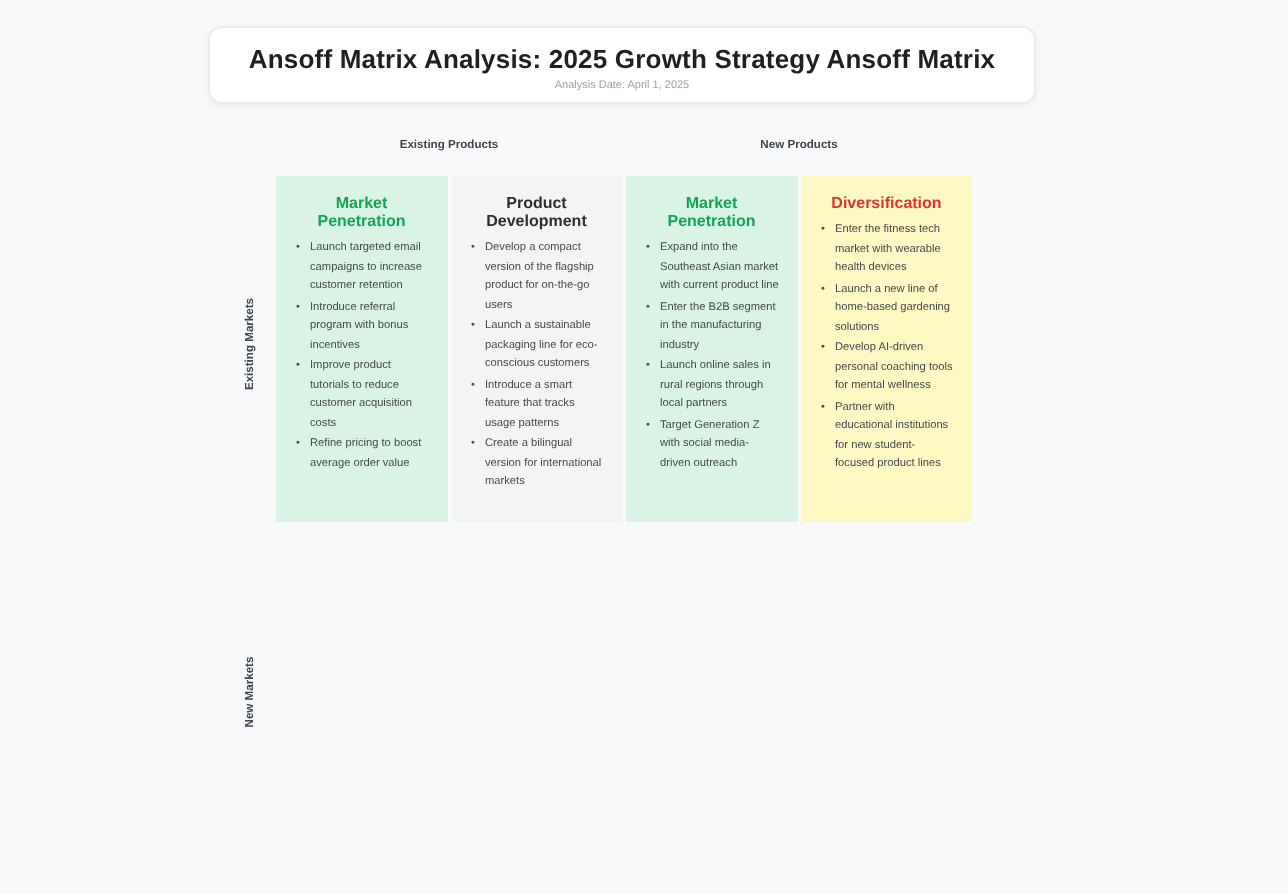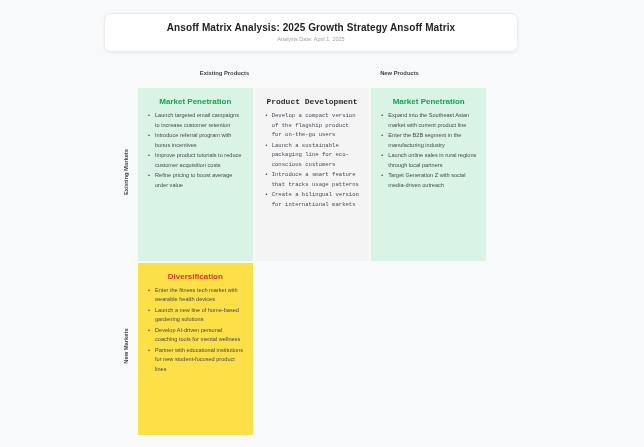--- a/index.html
+++ b/index.html
@@ -14,21 +14,21 @@
     position: absolute; left: 104px; top: 13px;
     width: 414px; height: 39px;
     box-sizing: border-box;
     background: #ffffff;
     border: 1px solid #ececec;
     border-radius: 7px;
     box-shadow: 0 1px 3px rgba(0,0,0,0.06);
     text-align: center;
     padding-top: 8px;
   }
-  .title { font-size: 10px; font-weight: bold; color: #1f1f1f; letter-spacing: 0.1px; }
+  .title { font-size: 13px; font-weight: bold; color: #1f1f1f; letter-spacing: 0.1px; }
   .subtitle { font-size: 5.5px; color: #9aa2a9; margin-top: 3px; }
 
   .col-label {
     position: absolute; top: 70px; width: 173px;
     text-align: center; font-size: 5.8px; font-weight: 600; color: #3e4449;
   }
   .col-label-1 { left: 138px; }
   .col-label-2 { left: 313px; }
 
   .row-label {
@@ -36,21 +36,21 @@
     text-align: center; font-size: 5.8px; font-weight: 600; color: #3e4449;
     transform: rotate(-90deg);
   }
   .row-label-1 { top: 168px; }
   .row-label-2 { top: 342px; }
 
   .matrix {
     position: absolute; left: 138px; top: 88px;
     width: 348px; height: 347px;
     display: grid;
-    grid-template-columns: 1fr 1fr 1fr;
+    grid-template-columns: 1fr 1fr 1fr 1fr;
     grid-template-rows: 1fr 1fr;
     gap: 2px;
   }
   .quadrant {
     box-sizing: border-box;
     padding: 7px 9px;
     overflow: hidden;
   }
   .q-title {
     text-align: center;
@@ -86,41 +86,41 @@
   <div class="quadrant" style="background-color: rgb(217, 243, 228);">
     <div class="q-title" style="color: rgb(20, 163, 86);">Market Penetration</div>
     <ul class="q-list">
       <li>Launch targeted email campaigns to increase customer retention</li>
       <li>Introduce referral program with bonus incentives</li>
       <li>Improve product tutorials to reduce customer acquisition costs</li>
       <li>Refine pricing to boost average order value</li>
     </ul>
   </div>
 
-  <div class="quadrant" style="background-color: rgb(244, 244, 245); font-family: Liberation Mono, monospace;">
+  <div class="quadrant" style="background-color: rgb(244, 244, 245);">
     <div class="q-title" style="color: rgb(46, 46, 46);">Product Development</div>
     <ul class="q-list">
       <li>Develop a compact version of the flagship product for on-the-go users</li>
       <li>Launch a sustainable packaging line for eco-conscious customers</li>
       <li>Introduce a smart feature that tracks usage patterns</li>
       <li>Create a bilingual version for international markets</li>
     </ul>
   </div>
 
   <div class="quadrant" style="background-color: rgb(217, 243, 228);">
     <div class="q-title" style="color: rgb(20, 163, 86);">Market Penetration</div>
     <ul class="q-list">
       <li>Expand into the Southeast Asian market with current product line</li>
       <li>Enter the B2B segment in the manufacturing industry</li>
       <li>Launch online sales in rural regions through local partners</li>
       <li>Target Generation Z with social media-driven outreach</li>
     </ul>
   </div>
 
-  <div class="quadrant" style="background-color: #fde047;">
+  <div class="quadrant" style="background-color: #fef9c3;">
     <div class="q-title" style="color: rgb(224, 49, 49);">Diversification</div>
     <ul class="q-list">
       <li>Enter the fitness tech market with wearable health devices</li>
       <li>Launch a new line of home-based gardening solutions</li>
       <li>Develop AI-driven personal coaching tools for mental wellness</li>
       <li>Partner with educational institutions for new student-focused product lines</li>
     </ul>
   </div>
 
 </div>

